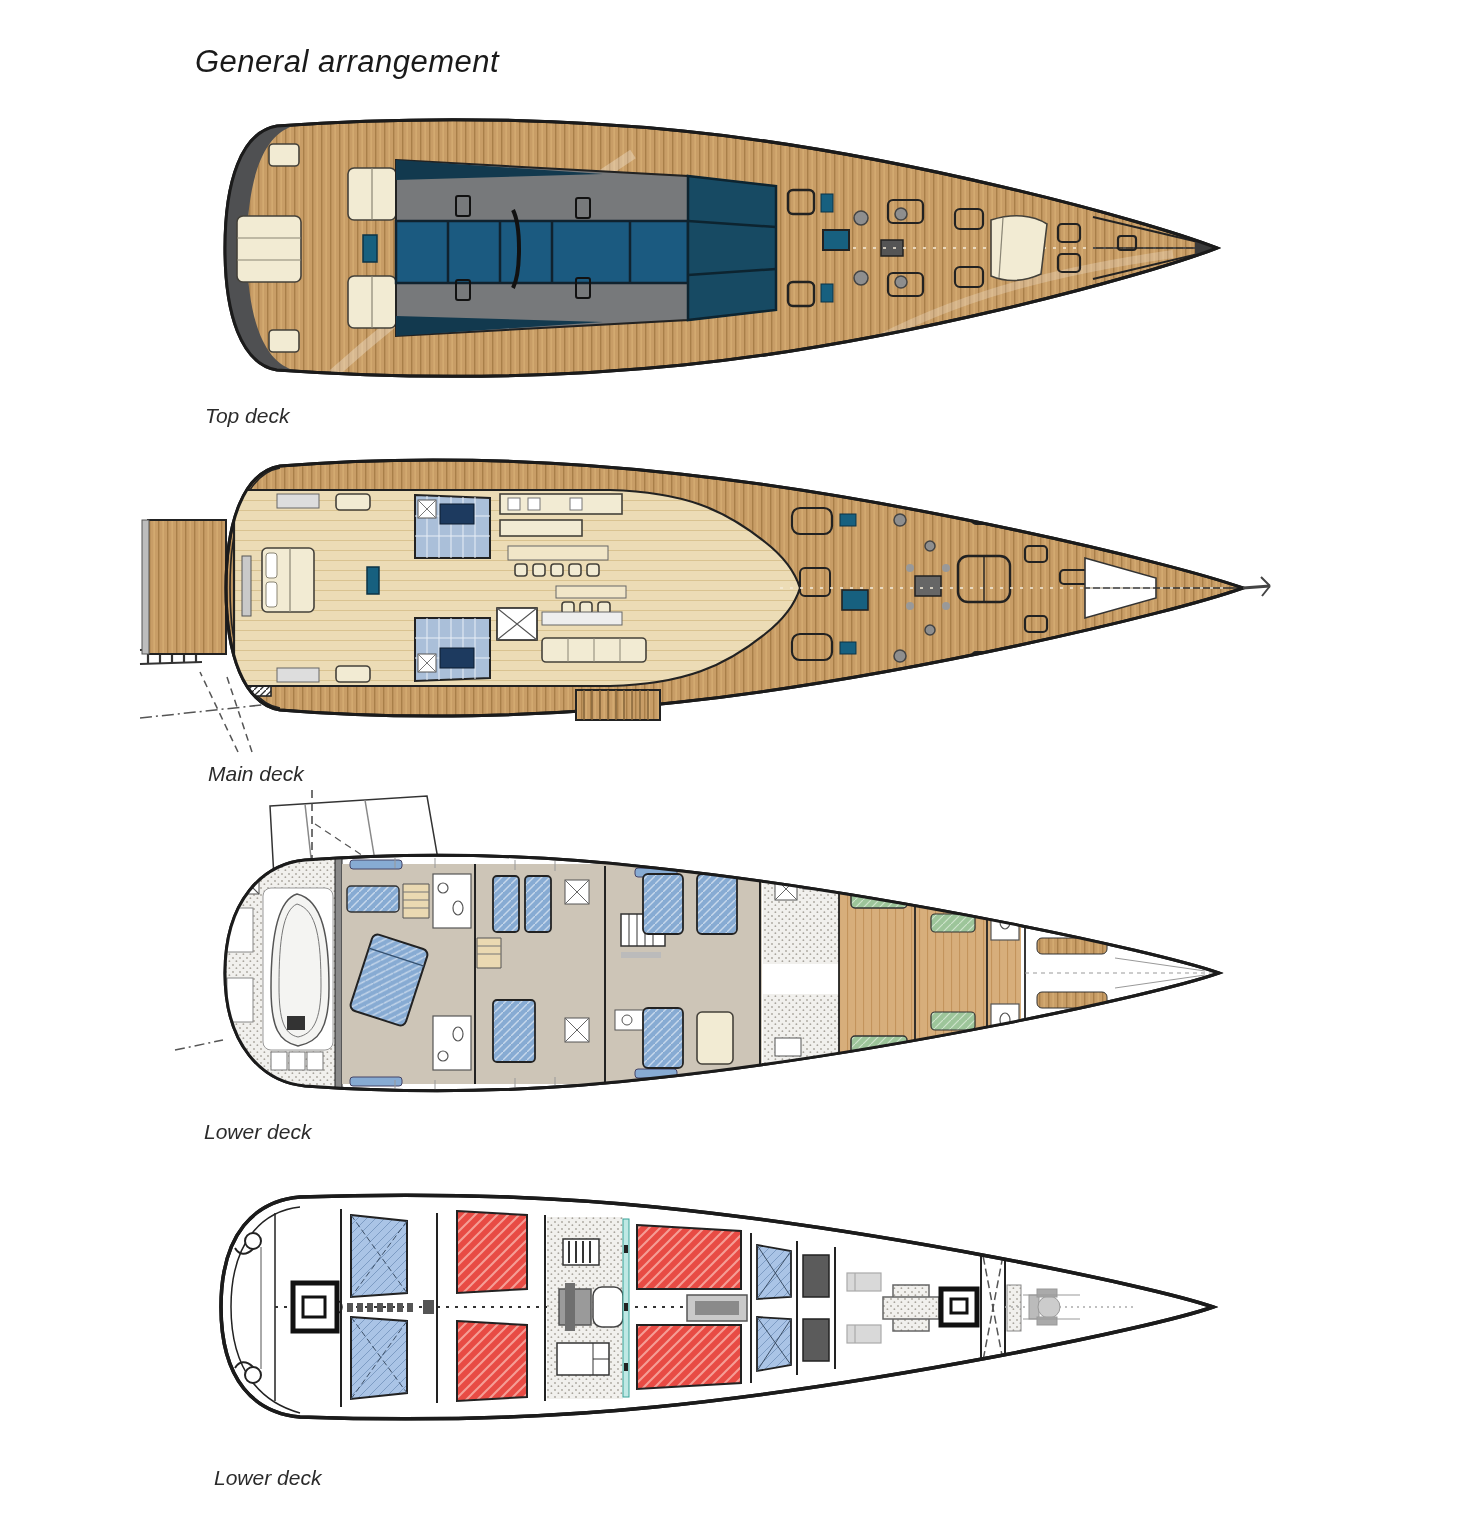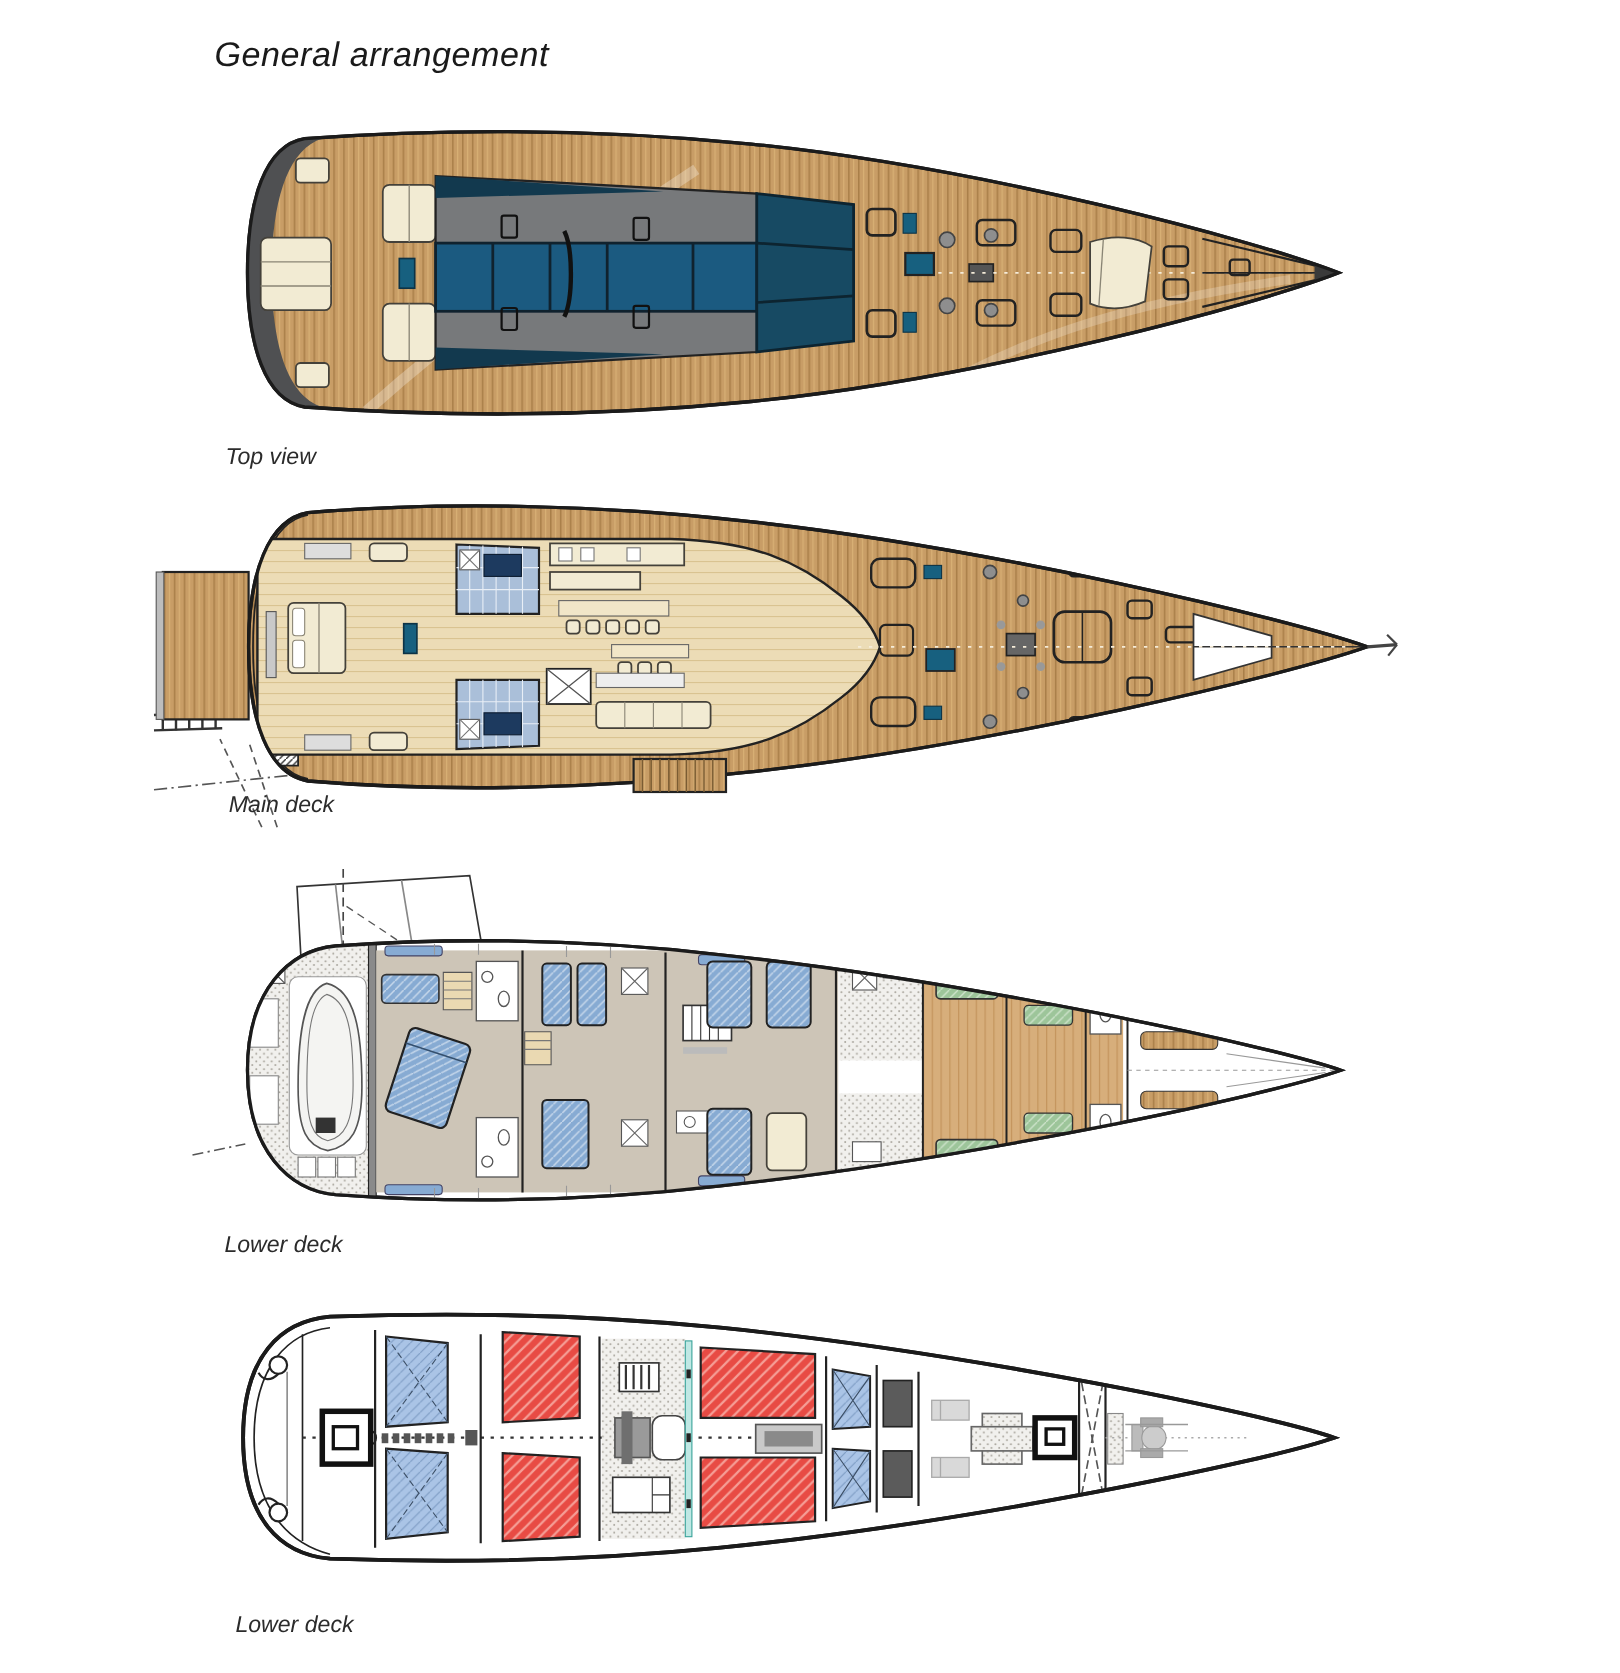--- a/index.html
+++ b/index.html
@@ -1,18 +1,18 @@
 <!DOCTYPE html>
 <html style="--line: #1b1b1b; --label: #2b2b2b; --teak: #c89d66; --teak-dark: #a97f49; --teak-light: #dab277; --floor: #ecdcb6; --floor-line: #d9c391; --crew-wood: #d7ae7b; --crew-wood-line: #c3945c; --cream: #f2ebd3; --coachroof: #77797b; --transom-gray: #4f5052; --glass-navy: #1b5a80; --glass-deep: #174a63; --glass-teal: #17607f; --glass-dark: #12394e; --skylight: #aabfd9; --fixture-navy: #1d3a5f; --bed-blue: #87abd3; --bunk-green: #9dc59a; --tank-red: #e84b44; --tank-red-line: #f59e96; --tank-blue: #aac4e6; --tank-blue-line: #7d9cc4; --tank-dark: #5b5b5b; --stipple-bg: #f1f0ed; --stipple-dot: #a8a49c; --teal-strip: #bfe8e4; --floor-gray: #cdc5b7;"><head>
 <meta charset="utf-8">
 <style>
   html,body{margin:0;padding:0;background:#ffffff;}
   body{width:1473px;height:1521px;position:relative;overflow:hidden;
        font-family:"Liberation Sans", sans-serif;}
-  .page-title{position:absolute;left:195px;top:32px;font-size:31px;font-style:italic;
+  .page-title{position:absolute;left:195px;top:44px;font-size:31px;font-style:italic;
        color:#1a1a1a;letter-spacing:0.5px;}
   .view-label{position:absolute;font-size:21px;font-style:italic;color:var(--label,#2b2b2b);}
   svg.plan{position:absolute;overflow:visible;}
   .f-teak{fill:url(#pTeak);} .f-floor{fill:url(#pFloor);} .f-crew{fill:url(#pCrew);}
   .f-stip{fill:url(#pStip);} .f-red{fill:url(#pRed);} .f-btank{fill:url(#pBlueTank);}
   .f-bed{fill:url(#pBed);} .f-green{fill:url(#pGreen);} .f-hatchp{fill:url(#pHatch);}
   .pf-teak{fill:var(--teak);} .pf-teakdark{fill:var(--teak-dark);} .pf-teaklight{fill:var(--teak-light);}
   .pf-floor{fill:var(--floor);} .pf-floorline{stroke:var(--floor-line);}
   .pf-crew{fill:var(--crew-wood);} .pf-crewline{fill:var(--crew-wood-line);}
   .pf-stipbg{fill:var(--stipple-bg);} .pf-stipdot{fill:var(--stipple-dot);}
@@ -141,21 +141,21 @@
     </g>
     <g stroke="#222" stroke-width="2" fill="none">
       <path d="M880,103 L1002,132"></path>
         <path d="M880,165 L1002,136"></path>
       <line x1="880" y1="134" x2="1004" y2="134" stroke-width="1.5"></line>
     </g>
     <path d="M982,121 C996,125 1001,129 1004,134 C1001,139 996,143 982,147 Z" fill="#3a3a3a"></path>
   </g>
   <path d="M64,12 C190,3 330,3 470,17 C680,38 930,105 1004,134 C930,163 680,230 470,251 C330,265 190,265 64,256 C28,250 12,200 12,134 C12,68 28,18 64,12 Z" fill="none" stroke="#1b1b1b" stroke-width="3"></path>
 </svg>
-<div class="view-label" style="left:205px;top:404px">Top view</div>
+<div class="view-label" style="left:205px;top:404px">Top deck</div>
 
 <svg class="plan" style="left:140px;top:450px;width:1135px;height:325px" viewBox="0 0 1135 325">
   <defs>
       <clipPath id="clip2">
         <path d="M140,16 C260,6 400,8 540,24 C760,48 1030,112 1103,138 C1030,164 760,228 540,252 C400,268 260,270 140,260 C104,254 86,205 86,138 C86,71 104,22 140,16 Z"></path>
       </clipPath>
     </defs>
   <g stroke="#333" stroke-width="2.2" fill="none">
     <line x1="0" y1="200" x2="62" y2="197"></line>
       <line x1="0" y1="214" x2="62" y2="212"></line>
@@ -298,21 +298,21 @@
       <line x1="492" y1="240" x2="492" y2="270"></line>
         <line x1="500" y1="240" x2="500" y2="270"></line>
       <line x1="508" y1="240" x2="508" y2="270"></line>
     </g>
   </g>
   <g stroke="#444" fill="none">
     <line x1="1103" y1="138" x2="1130" y2="136" stroke-width="3"></line>
     <path d="M1130,136 L1121,127 M1130,136 L1122,146" stroke-width="2"></path>
   </g>
 </svg>
-<div class="view-label" style="left:208px;top:720px">Main deck</div>
+<div class="view-label" style="left:208px;top:762px">Main deck</div>
 
 <svg class="plan" style="left:175px;top:788px;width:1075px;height:330px" viewBox="0 0 1075 330">
   <defs>
       <clipPath id="clip3">
         <path d="M130,72 C240,64 360,66 480,80 C705,104 978,162 1044,185 C978,208 705,266 480,290 C360,304 240,306 130,298 C88,294 50,258 50,185 C50,112 88,76 130,72 Z"></path>
       </clipPath>
     </defs>
   <g stroke="#333" stroke-width="1.5" fill="none">
     <path d="M95,18 L252,8 L268,100 L100,108 Z"></path>
     <path d="M130,16 L140,106" stroke="#888"></path>

